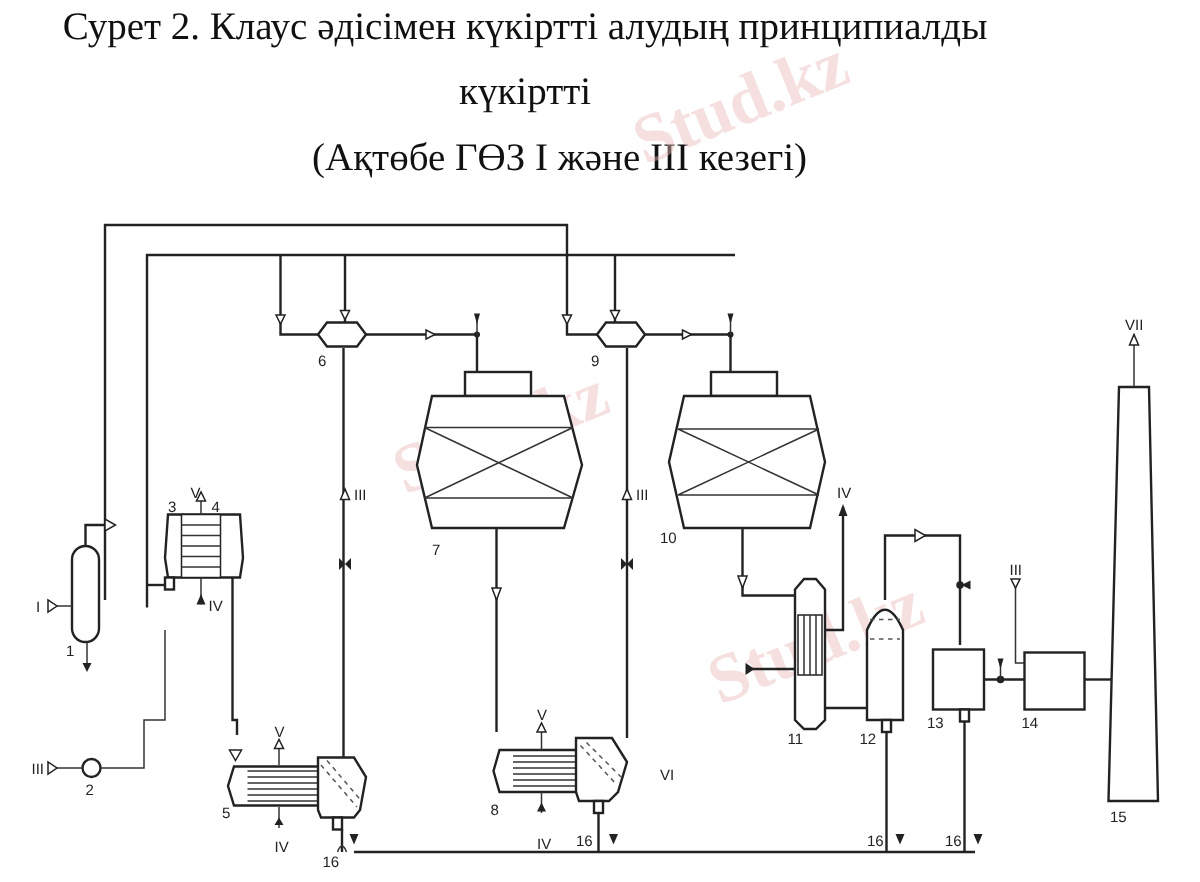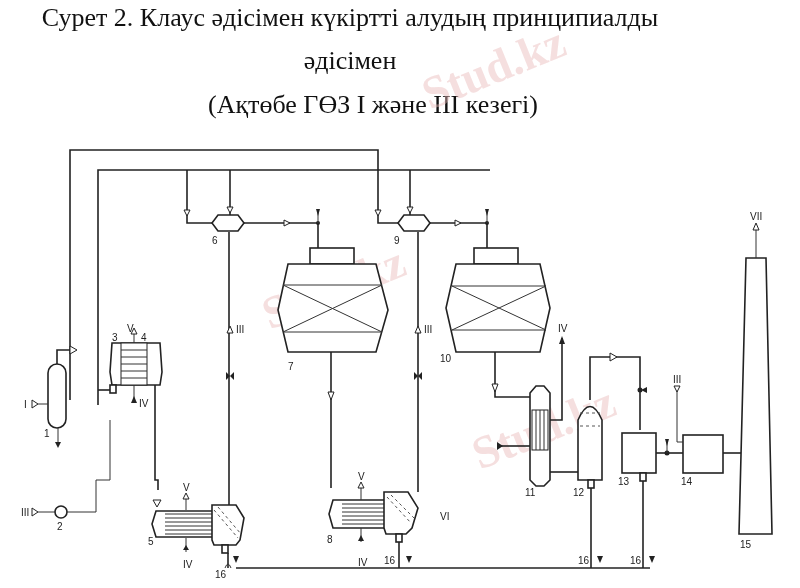--- a/index.html
+++ b/index.html
@@ -13,21 +13,21 @@
   .wm{font-family:"Liberation Serif",serif;font-size:46px;fill:#e9b9b9;opacity:0.45;font-weight:bold;}
   .ln{stroke:#222;stroke-width:1.6;fill:none;}
   .thin{stroke:#333;stroke-width:1;fill:none;}
   .box{stroke:#222;stroke-width:1.6;fill:#fff;}
   .dash{stroke:#555;stroke-width:1;stroke-dasharray:3 3;fill:none;}
 </style>
 </head>
 <body>
 
 <div class="title" id="t1">Сурет 2. Клаус әдісімен күкіртті алудың принципиалды</div>
-<div class="title" id="t2">әдісімен</div>
+<div class="title" id="t2">күкіртті</div>
 <div class="title" id="t3">(Ақтөбе ГӨЗ I және III кезегі)</div>
 
 <svg width="800" height="588" viewBox="0 0 800 588">
 
   <g>
     <text class="wm" x="430" y="110" transform="rotate(-22 430 110)">Stud.kz</text>
     <text class="wm" x="270" y="330" transform="rotate(-22 270 330)">Stud.kz</text>
     <text class="wm" x="480" y="470" transform="rotate(-22 480 470)">Stud.kz</text>
   </g>
 

